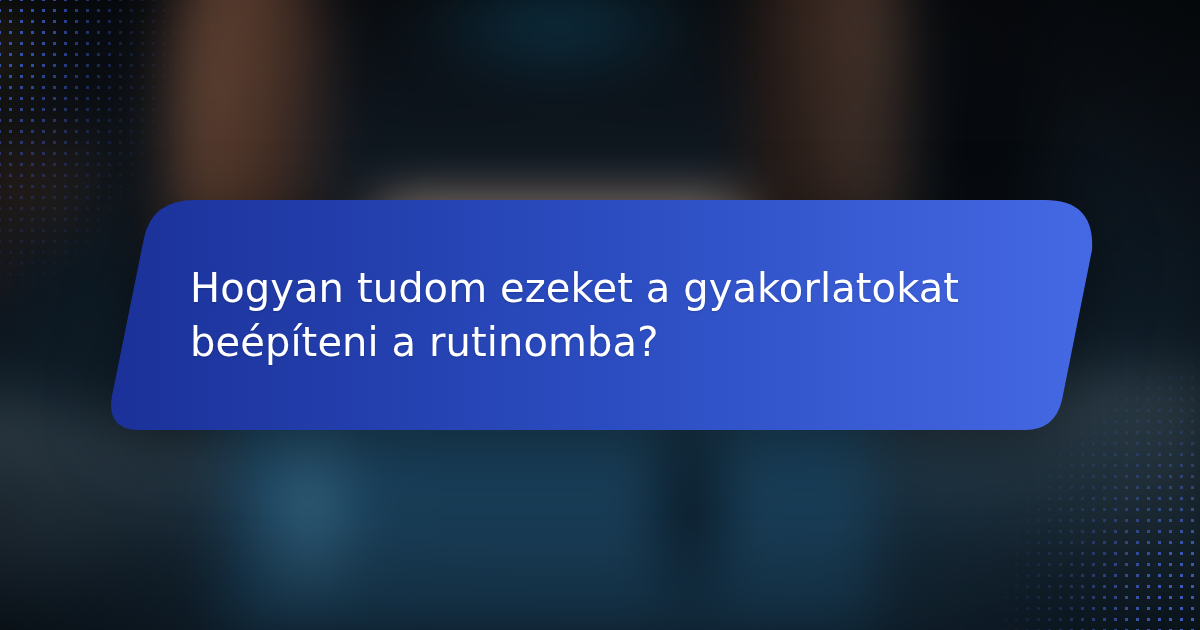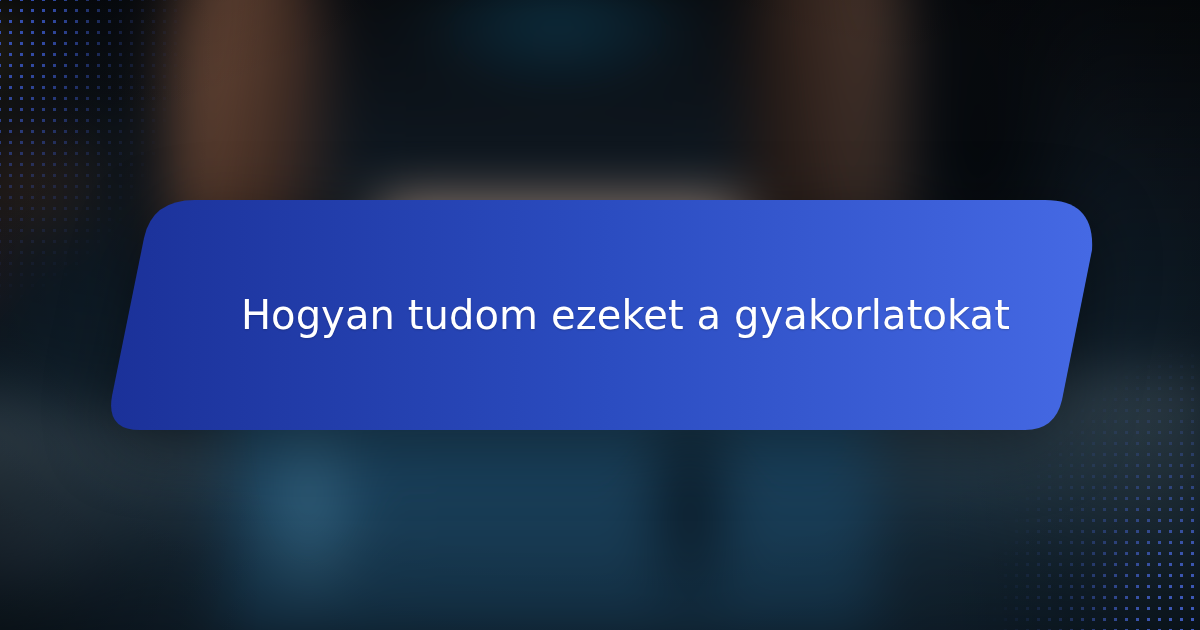--- a/index.html
+++ b/index.html
@@ -185,21 +185,21 @@
     inset: 0;
     filter: drop-shadow(0 16px 34px rgba(0,0,0,.42));
   }
   .card-shape svg { display: block; width: 100%; height: 100%; }
 
   .card-text {
     position: absolute;
     inset: 0;
     display: flex;
     flex-direction: column;
-    align-items: flex-end;
+    align-items: flex-start;
     justify-content: center;
     gap: 12px;
     padding: 0 90px;
     box-sizing: border-box;
   }
   .qline {
     color: #ffffff;
     font-size: 40px;
     line-height: 1.06;
     font-weight: 400;
@@ -253,16 +253,17 @@
                  Q 955,232 925,232
                  L 40,232
                  Q 6,232 12,198
                  L 44,40
                  Q 52,2 95,2 Z" fill="url(#cardGrad)"></path>
       </svg>
     </div>
 
     <div class="card-text">
       <div class="qline">Hogyan tudom ezeket a gyakorlatokat</div>
+      <div class="qline">beépíteni a rutinomba?</div>
     </div>
   </div>
 
 </div>
 
 </body></html>

